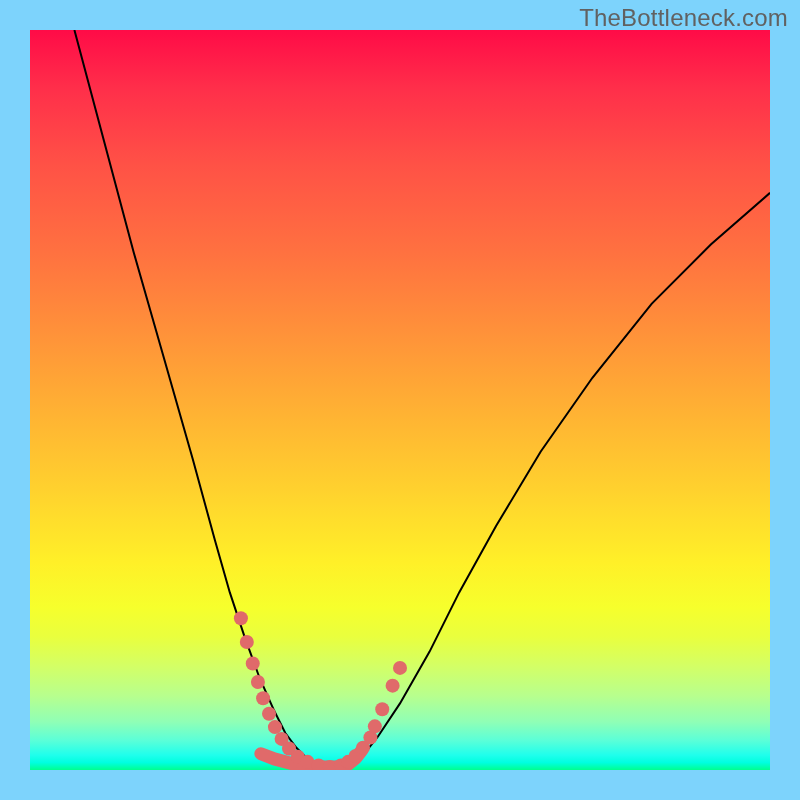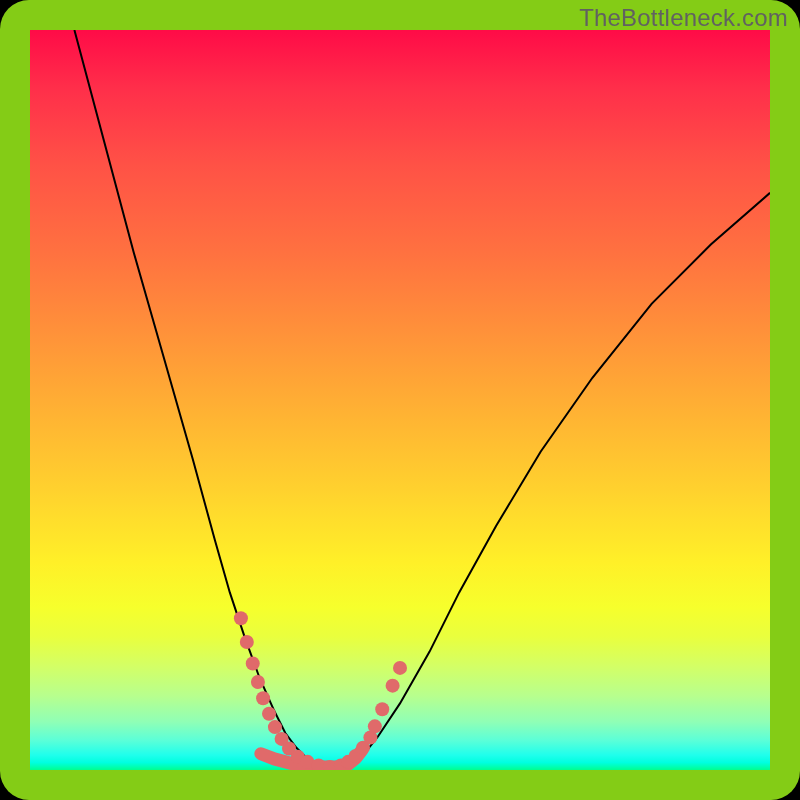--- a/index.html
+++ b/index.html
@@ -8,22 +8,21 @@
     background: #000;
     width: 800px;
     height: 800px;
     overflow: hidden;
     font-family: Arial, Helvetica, sans-serif;
   }
   .frame {
     position: relative;
     width: 800px;
     height: 800px;
-    background: #84cc16;
-    border-radius: 29px;
+    background: #7dd3fc;
   }
   .plot-area {
     position: absolute;
     left: 30px;
     top: 30px;
     width: 740px;
     height: 740px;
     overflow: hidden;
   }
   .gradient-bg {

